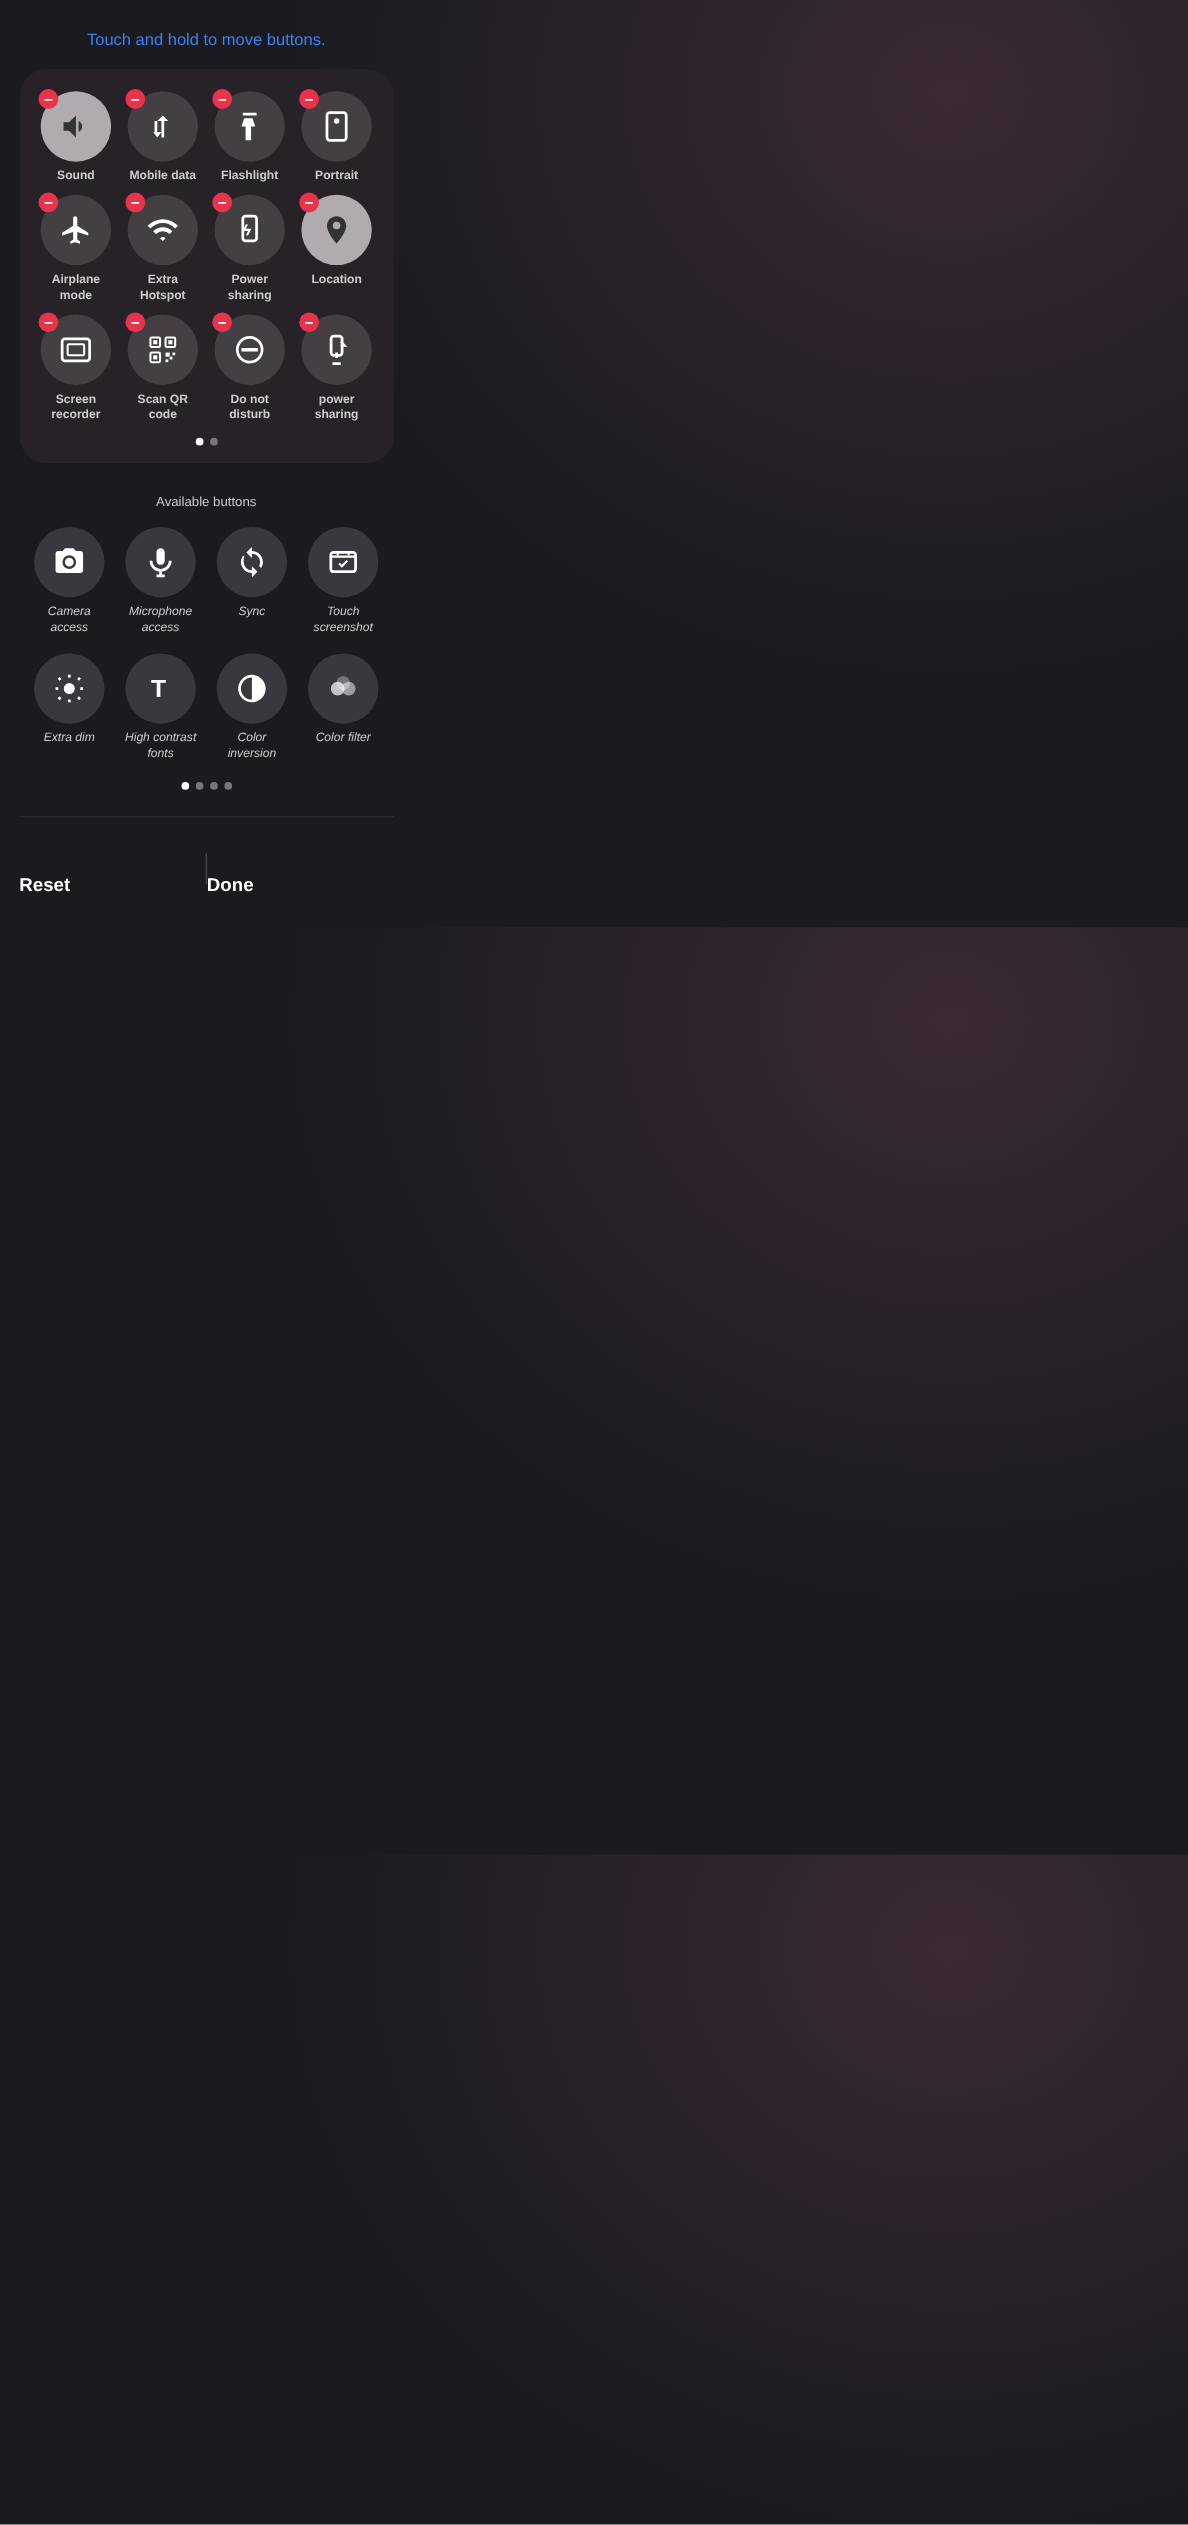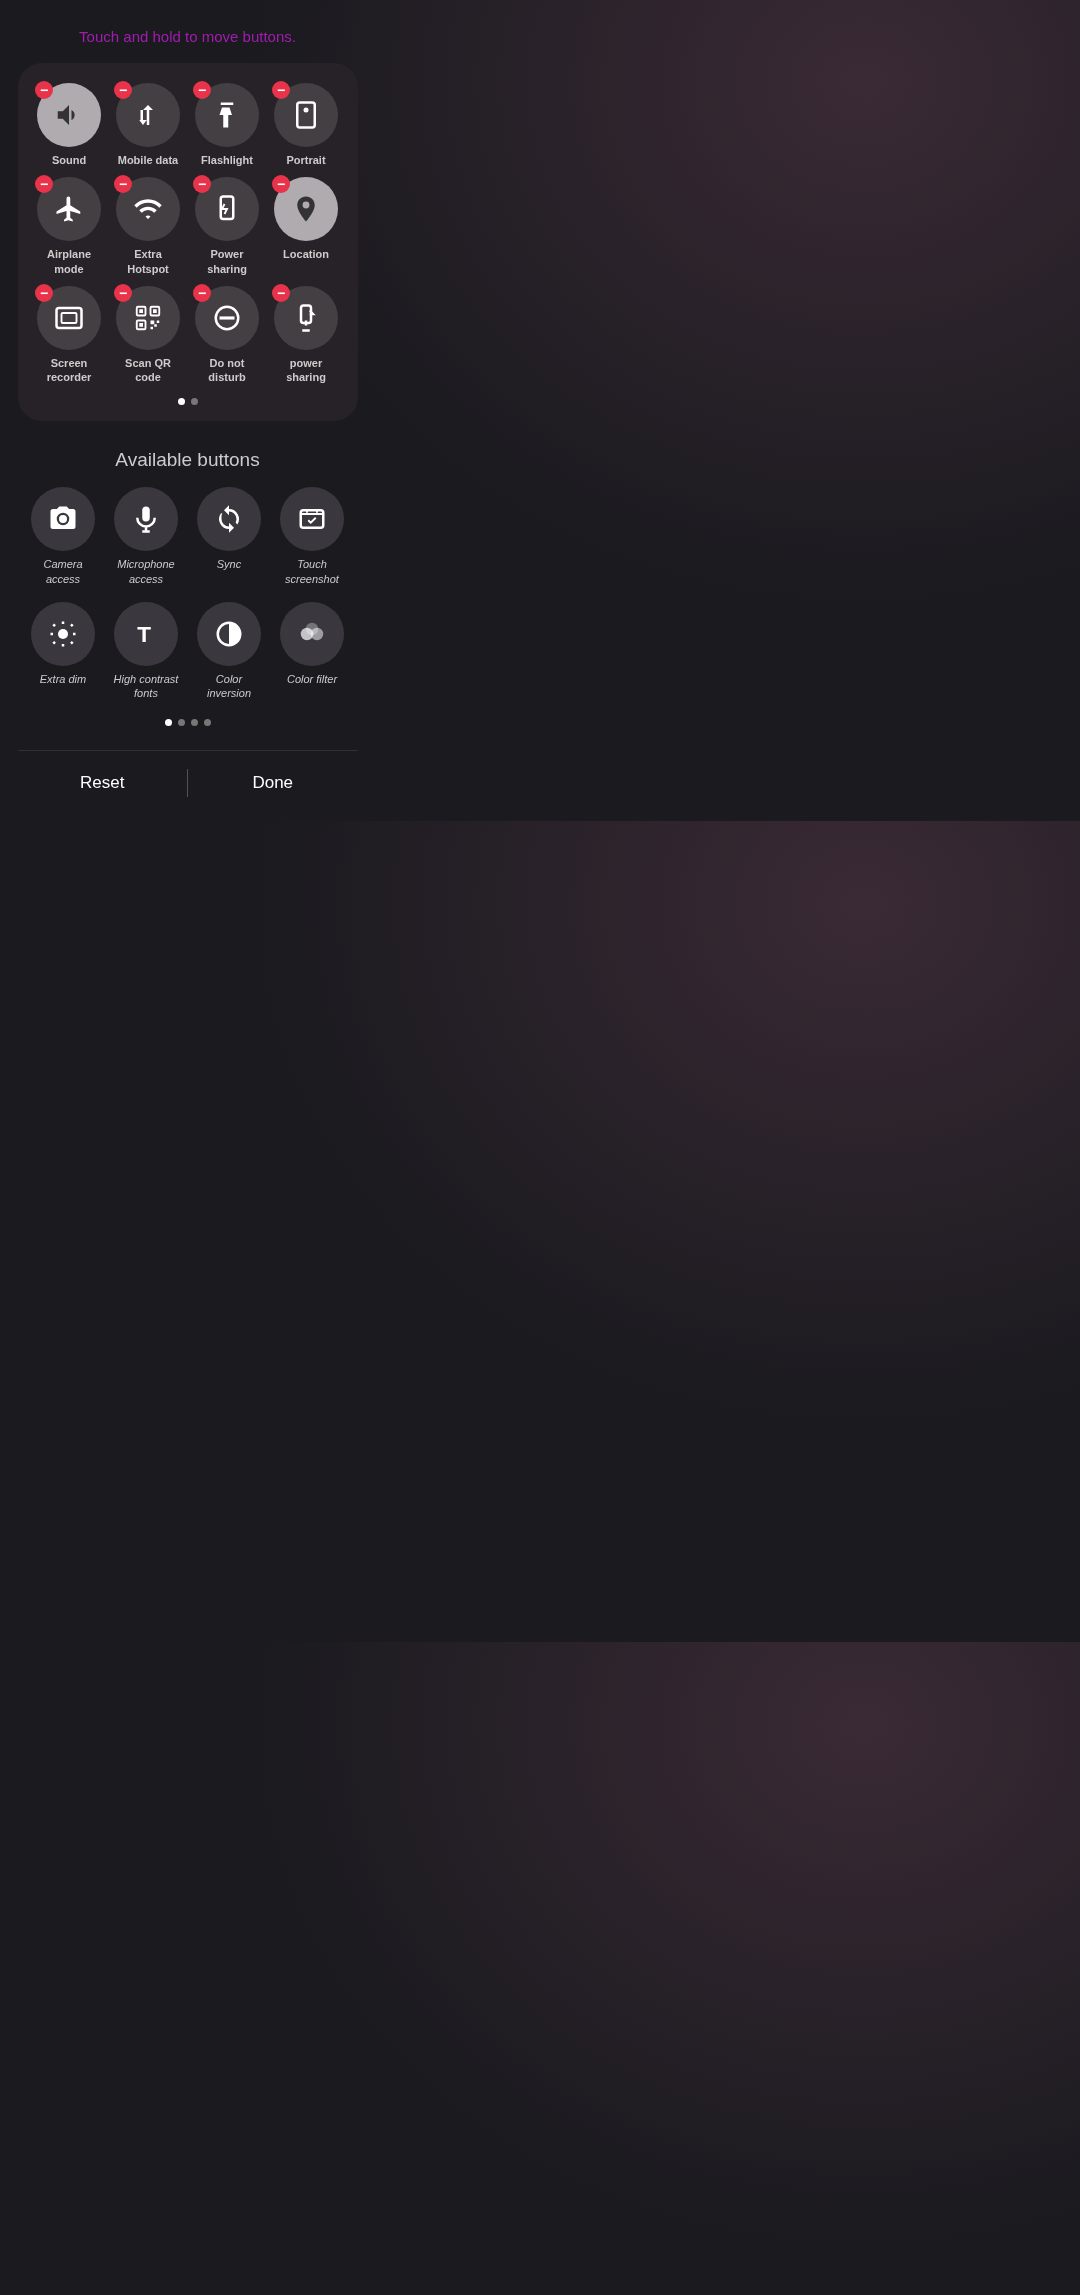--- a/index.html
+++ b/index.html
@@ -12,21 +12,21 @@
       color: white;
       display: flex;
       flex-direction: column;
       align-items: center;
       padding-bottom: 20px;
       background: radial-gradient(ellipse at 80% 10%, #3a2a35 0%, #1a1a1f 50%, #1a1a1f 100%);
     }
 
     .instruction {
       text-align: center;
-      color: #a21caf;
+      color: #3b82f6;
       font-size: 15px;
       padding: 28px 20px 18px;
       font-weight: 400;
     }
 
     .panel {
       width: 340px;
       background: rgba(40, 35, 40, 0.92);
       border-radius: 24px;
       padding: 20px 16px 16px;
@@ -108,21 +108,21 @@
       height: 7px;
       border-radius: 50%;
       background: #777;
     }
 
     .dot.active {
       background: #fff;
     }
 
     .section-title {
-      font-size: 19px;
+      font-size: 12px;
       color: #cccccc;
       margin: 10px 0 16px;
       text-align: center;
     }
 
     .available-grid {
       display: grid;
       grid-template-columns: repeat(4, 1fr);
       gap: 16px 8px;
       justify-items: center;
@@ -168,26 +168,27 @@
       display: flex;
       width: 340px;
       align-items: center;
       margin-top: 14px;
       border-top: 1px solid rgba(255,255,255,0.1);
       padding-top: 14px;
     }
 
     .bottom-btn {
       flex: 1;
-      text-align: center;
+      text-align: left;
       font-size: 17px;
-      font-weight: 400;
+      font-weight: 700;
       color: #ffffff;
       cursor: pointer;
       padding: 8px 0;
+      margin-top: 30px;
     }
 
     .divider-v {
       width: 1px;
       height: 28px;
       background: rgba(255,255,255,0.25);
     }
 
     svg text {
       fill: white;

